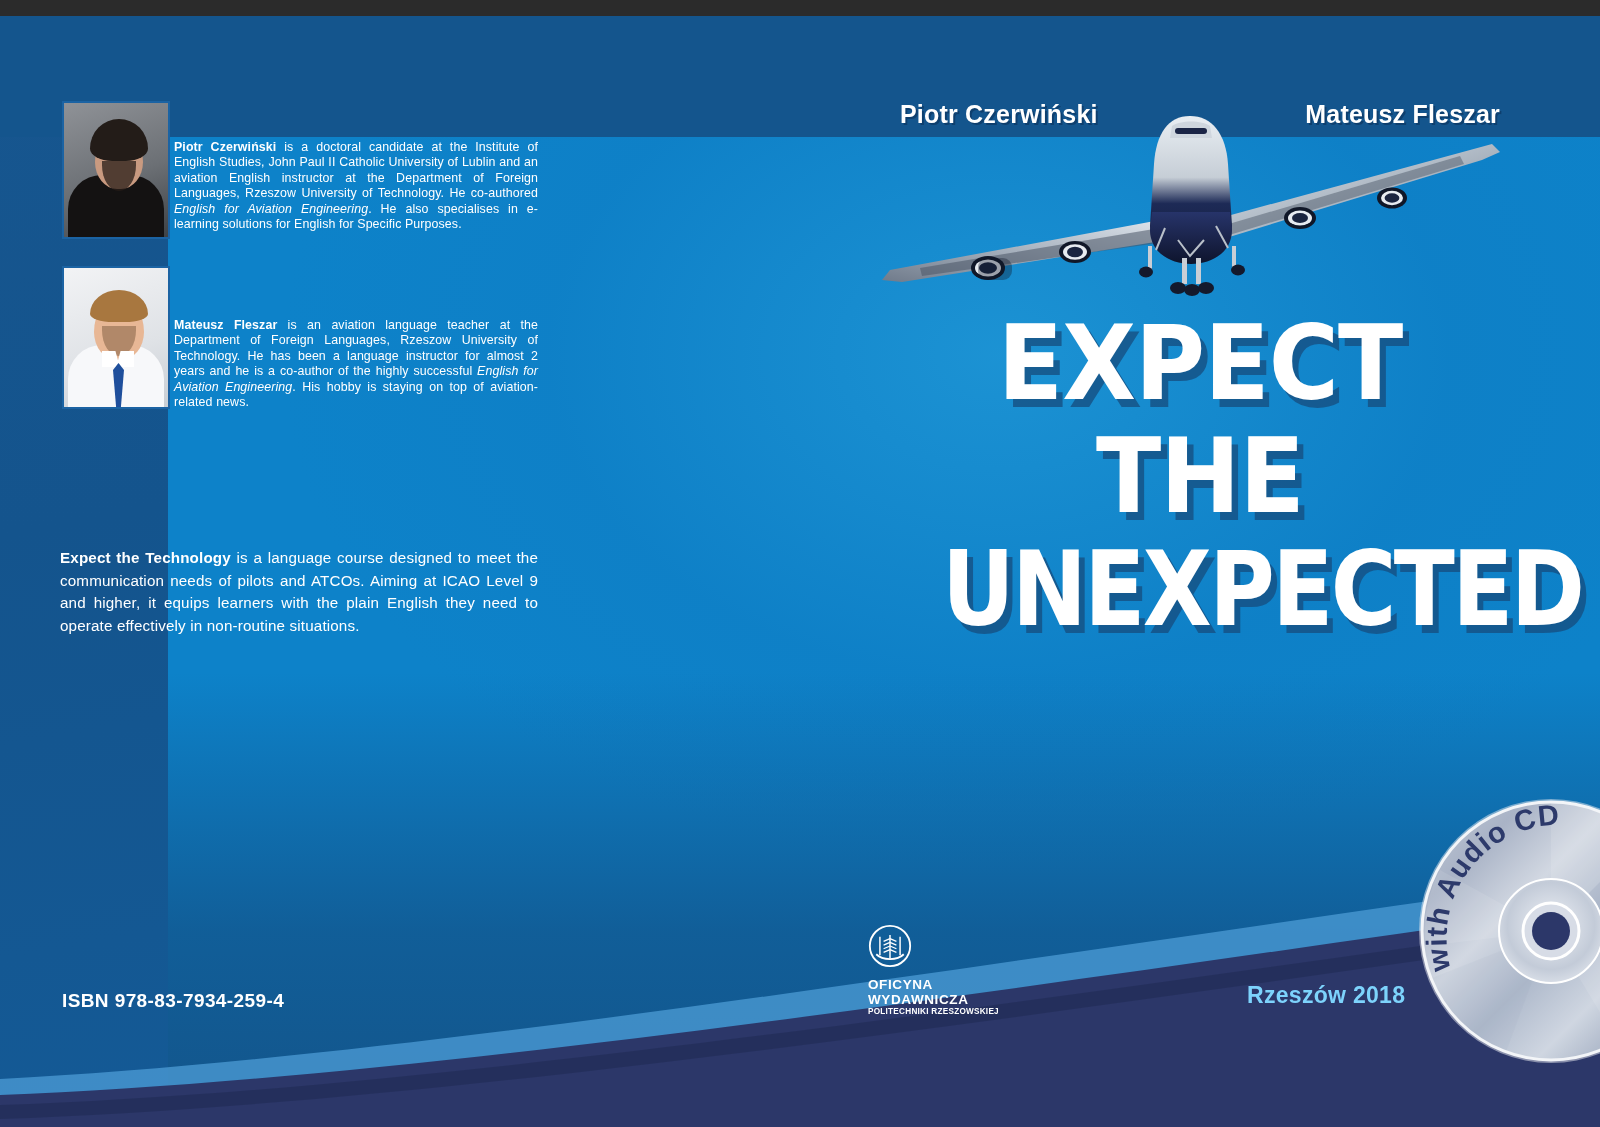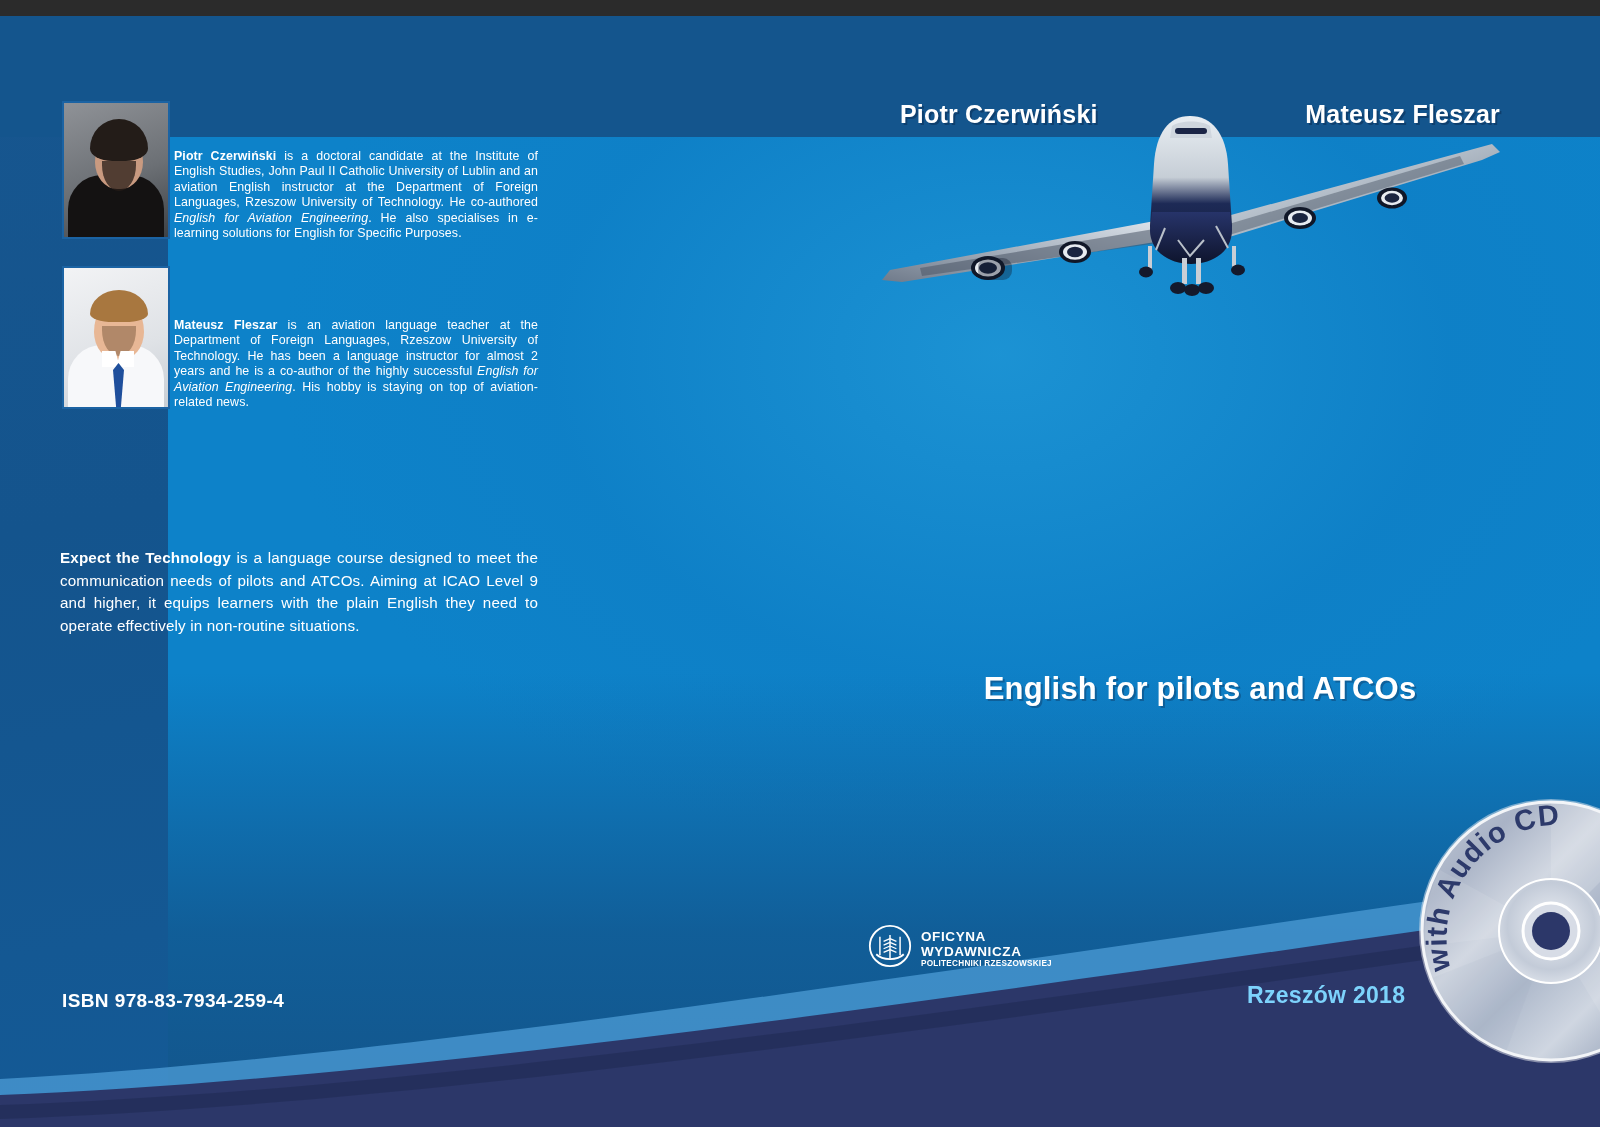--- a/index.html
+++ b/index.html
@@ -76,21 +76,21 @@
              background:#fff; clip-path:polygon(0 0,42% 0,50% 60%,58% 0,100% 0,100% 100%,0 100%); }
 
   .bio{
     position:absolute;
     color:#ffffff;
     font-size:12.4px;
     line-height:15.4px;
     text-align:justify;
     letter-spacing:.1px;
   }
-  .bio-1{ left:174px; top:133px; width:364px; }
+  .bio-1{ left:174px; top:124px; width:364px; }
   .bio-2{ left:174px; top:302px; width:364px; }
   .bio b{ font-weight:bold; }
   .bio i{ font-style:italic; }
 
   .blurb{
     position:absolute; left:60px; top:531px; width:478px;
     color:#ffffff; font-size:15.2px; line-height:22.5px;
     text-align:justify; letter-spacing:.15px;
   }
   .blurb b{ font-weight:bold; }
@@ -134,21 +134,21 @@
     letter-spacing:.2px;
     text-shadow:2px 2px 0 rgba(14,66,112,.5);
   }
 
   
   .wave{ position:absolute; left:0; bottom:0; width:1600px; height:300px; }
 
   
   .publisher{
     position:absolute; left:868px; top:908px;
-    display:flex; align-items:flex-end; gap:9px;
+    display:flex; align-items:flex-start; gap:9px;flex-direction:column;
   }
   .pub-mark{ width:44px; height:44px; }
   .pub-text{ color:#ffffff; line-height:1.12; }
   .pub-l1{ font-size:13.5px; font-weight:bold; letter-spacing:.6px; }
   .pub-l2{ font-size:13.5px; font-weight:bold; letter-spacing:.6px; }
   .pub-l3{ font-size:8.2px; font-weight:bold; letter-spacing:.25px; }
 
   .place-year{
     position:absolute; left:1247px; top:966px;
     color:#7dd3fc; font-size:23px; font-weight:bold; letter-spacing:.3px;
@@ -243,22 +243,26 @@
         <path d="M356 126 L368 148"></path>
       <path d="M318 140 L330 156 L344 140"></path>
     </g>
   </svg>
 
   <div class="authors">
     <span class="author">Piotr Czerwiński</span>
     <span class="author">Mateusz Fleszar</span>
   </div>
 
-
-  <div class="subtitle">English for pilots and ATCOs</div>
+  <div class="title-block">
+    <div class="tline tline-1">EXPECT</div>
+    <div class="tline tline-2">THE</div>
+    <div class="tline tline-3">UNEXPECTED</div>
+  </div>
+
 
   <svg class="wave" viewBox="0 0 1600 300" preserveAspectRatio="none">
     <path d="M0 236 C420 214 980 120 1600 34 L1600 70 C980 156 420 244 0 262 Z" fill="#4a9ad4" opacity=".78"></path>
     <path d="M0 252 C420 236 980 150 1600 62 L1600 300 L0 300 Z" fill="#2c3769"></path>
     <path d="M0 262 C420 248 980 164 1600 78 L1600 92 C980 180 420 262 0 276 Z" fill="#1f2a52" opacity=".55"></path>
   </svg>
 
   <div class="publisher">
     <svg class="pub-mark" viewBox="0 0 48 48">
       <circle cx="24" cy="24" r="22" fill="none" stroke="#ffffff" stroke-width="2"></circle>

